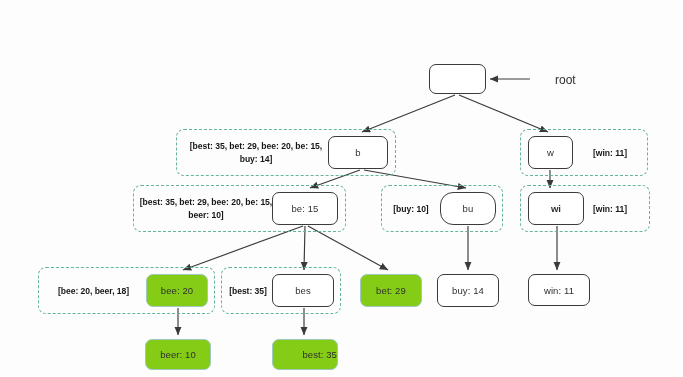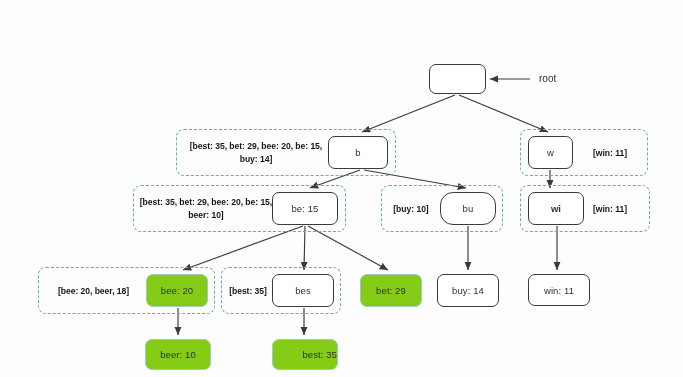--- a/index.html
+++ b/index.html
@@ -56,23 +56,24 @@
     font-size: 8.6px;
     font-weight: bold;
     color: #161616;
     line-height: 12.5px;
     text-align: center;
     z-index: 2;
     letter-spacing: -0.05px;
   }
   .rootlabel {
     position: absolute;
-    font-size: 10px;
+    font-size: 12px;
     color: #2f2f2f;
     z-index: 3;
+    margin-left: 16px;
   }
 </style>
 </head>
 <body>
 
 <div id="canvas">
 
   <svg id="edges" viewBox="0 0 683 377" xmlns="http://www.w3.org/2000/svg">
     <defs>
       <marker id="arrow" markerWidth="9" markerHeight="9" refX="7.2" refY="3.1" orient="auto" markerUnits="strokeWidth">

